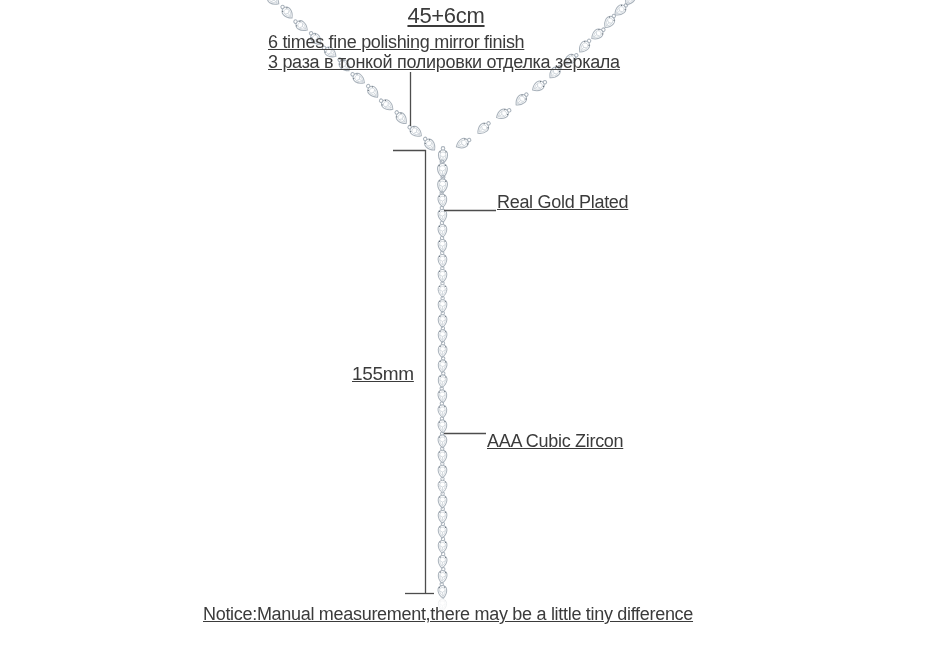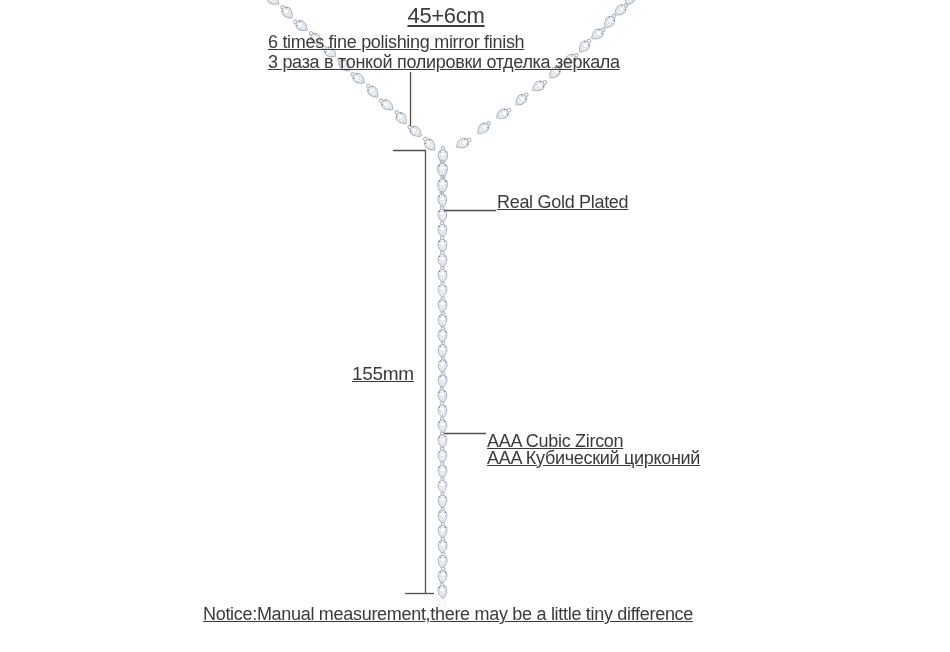--- a/index.html
+++ b/index.html
@@ -123,18 +123,17 @@
 </div>
 
 <div class="label" id="gold-label">
   <div>Real Gold Plated</div>
 </div>
 
 <div class="label" id="length-label">155mm</div>
 
 <div class="label" id="zircon-label">
   <div>AAA Cubic Zircon</div>
-  <div>AAA Кубический цирконий</div>
 </div>
 
 <div class="label" id="notice-label">
   <div>Notice:Manual measurement,there may be a little tiny difference</div>
 </div>
 
 </body></html>

